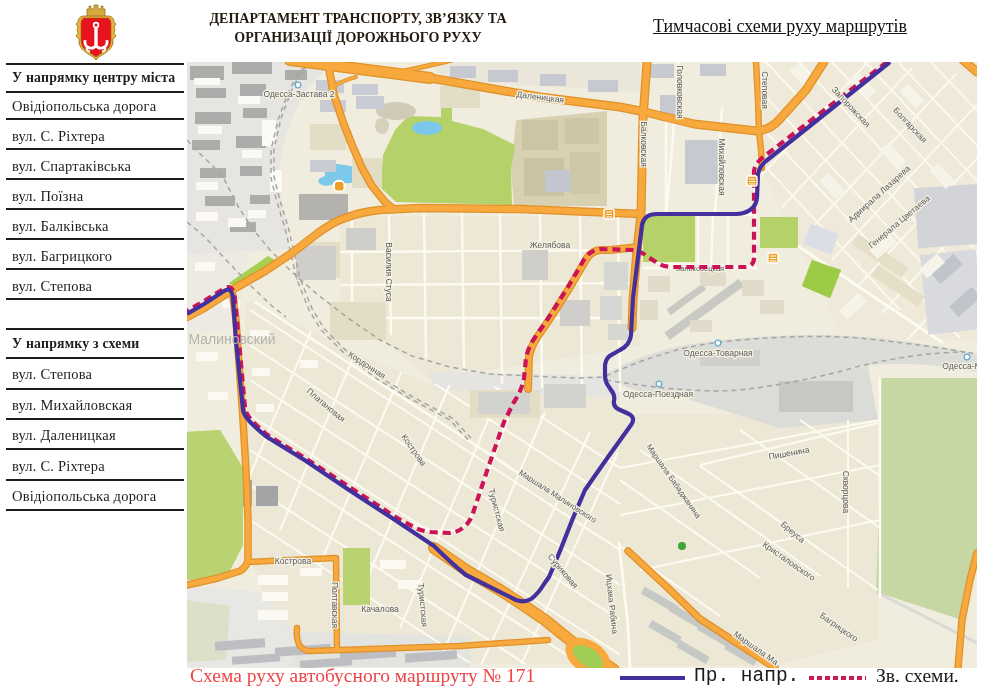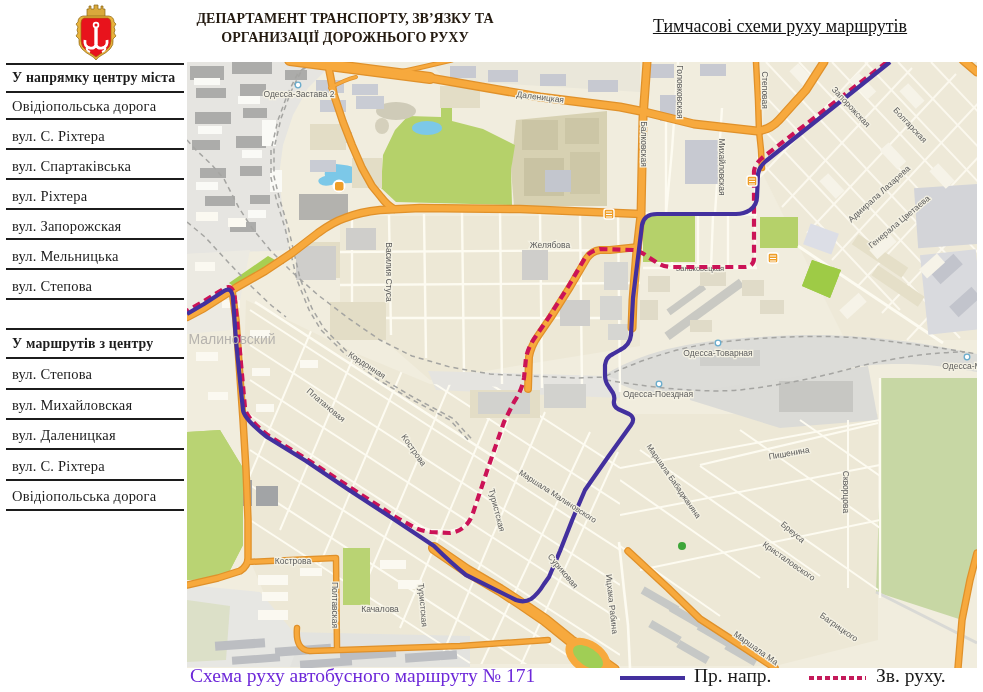--- a/index.html
+++ b/index.html
@@ -23,21 +23,21 @@
   <path d="M10,15 Q7,16 7,20 L7,38 Q7,44 13,48 Q18,51 22,54 Q26,51 31,48 Q37,44 37,38 L37,20 Q37,16 34,15 Z" fill="#e8131c" stroke="#a06a10" stroke-width="0.7"></path>
   <g stroke="#ffffff" fill="none">
     <circle cx="22" cy="22" r="2.4" stroke-width="1.7"></circle>
     <path d="M22,24.5 L22,41" stroke-width="3.4"></path>
     <path d="M11,37 Q10,44 16,45 Q21,46 22,41 Q23,46 28,45 Q34,44 33,37" stroke-width="2.8"></path>
     <path d="M14,43 Q11,47 16,49 M30,43 Q33,47 28,49" stroke-width="2.2"></path>
   </g>
 </svg>
 </div>
 
-<div class="abs" style="left:175px;top:10px;width:340px;text-align:center;
+<div class="abs" style="left:188px;top:10px;width:340px;text-align:center;
      font-weight:bold;font-size:14px;line-height:18.5px;color:#241a10;white-space:nowrap;
      font-family:'Liberation Serif',serif;">
   ДЕПАРТАМЕНТ ТРАНСПОРТУ, ЗВʼЯЗКУ ТА<br>ОРГАНИЗАЦІЇ ДОРОЖНЬОГО РУХУ
 </div>
 
 <div class="abs" style="left:600px;top:16px;width:360px;text-align:center;
      font-size:18px;color:#111;text-decoration:underline;
      font-family:'Liberation Serif',serif;">Тимчасові схеми руху маршрутів</div>
 
 <div class="sline" style="top:63px;"></div>
@@ -47,35 +47,35 @@
 
 <div class="sitem" style="top:98px;">Овідіопольська дорога</div>
 <div class="sline" style="top:118px;"></div>
 
 <div class="sitem" style="top:128px;">вул. С. Ріхтера</div>
 <div class="sline" style="top:148px;"></div>
 
 <div class="sitem" style="top:158px;">вул. Спартаківська</div>
 <div class="sline" style="top:178px;"></div>
 
-<div class="sitem" style="top:188px;">вул. Ріхтера</div>
+<div class="sitem" style="top:188px;">вул. Поїзна</div>
 <div class="sline" style="top:208px;"></div>
 
-<div class="sitem" style="top:218px;">вул. Запорожская</div>
+<div class="sitem" style="top:218px;">вул. Балківська</div>
 <div class="sline" style="top:238px;"></div>
 
-<div class="sitem" style="top:248px;">вул. Мельницька</div>
+<div class="sitem" style="top:248px;">вул. Багрицкого</div>
 <div class="sline" style="top:268px;"></div>
 
 <div class="sitem" style="top:278px;">вул. Степова</div>
 <div class="sline" style="top:298px;"></div>
 
 <div class="sline" style="top:328px;"></div>
 
-<div class="sitem shead" style="top:336px;">У маршрутів з центру</div>
+<div class="sitem shead" style="top:336px;">У напрямку з схеми</div>
 <div class="sline" style="top:357px;"></div>
 
 <div class="sitem" style="top:366px;">вул. Степова</div>
 <div class="sline" style="top:388px;"></div>
 
 <div class="sitem" style="top:397px;">вул. Михайловская</div>
 <div class="sline" style="top:418px;"></div>
 
 <div class="sitem" style="top:427px;">вул. Даленицкая</div>
 <div class="sline" style="top:448px;"></div>
@@ -473,25 +473,25 @@
   <text x="789" y="564" transform="rotate(35 789 561)">Кристаловского</text>
   <text x="839" y="630" transform="rotate(35 839 627)">Багрицкого</text>
   <text x="756" y="651" transform="rotate(35 756 648)">Маршала Ма</text>
   <text x="423" y="608" transform="rotate(85 423 605)">Туристская</text>
 </g>
 
 <text x="232" y="344" font-family="Liberation Sans, sans-serif" font-size="14" fill="#b6b3ae" text-anchor="middle">Малиновский</text>
 </svg>
 </div>
 
-<div class="abs" style="left:190px;top:665px;font-size:19.5px;color:#6d28d9;
+<div class="abs" style="left:190px;top:665px;font-size:19.5px;color:#ef4444;
      font-family:'Liberation Serif',serif;">Схема руху автобусного маршруту № 171</div>
 
 <div class="abs" style="left:620px;top:676px;width:65px;height:3.5px;background:#43309e;"></div>
 
 <div class="abs" style="left:694px;top:665px;font-size:19.5px;color:#1a1a1a;
-     font-family:Liberation Serif, serif;">Пр. напр.</div>
+     font-family:Liberation Mono, monospace;">Пр. напр.</div>
 
 <div class="abs" style="left:809px;top:676px;width:57px;height:3.5px;
      background:repeating-linear-gradient(90deg,#c41a5a 0,#c41a5a 5px,transparent 5px,transparent 8px);"></div>
 
 <div class="abs" style="left:876px;top:665px;font-size:19.5px;color:#1a1a1a;
-     font-family:'Liberation Serif',serif;">Зв. руху.</div>
+     font-family:'Liberation Serif',serif;">Зв. схеми.</div>
 
 </body></html>

